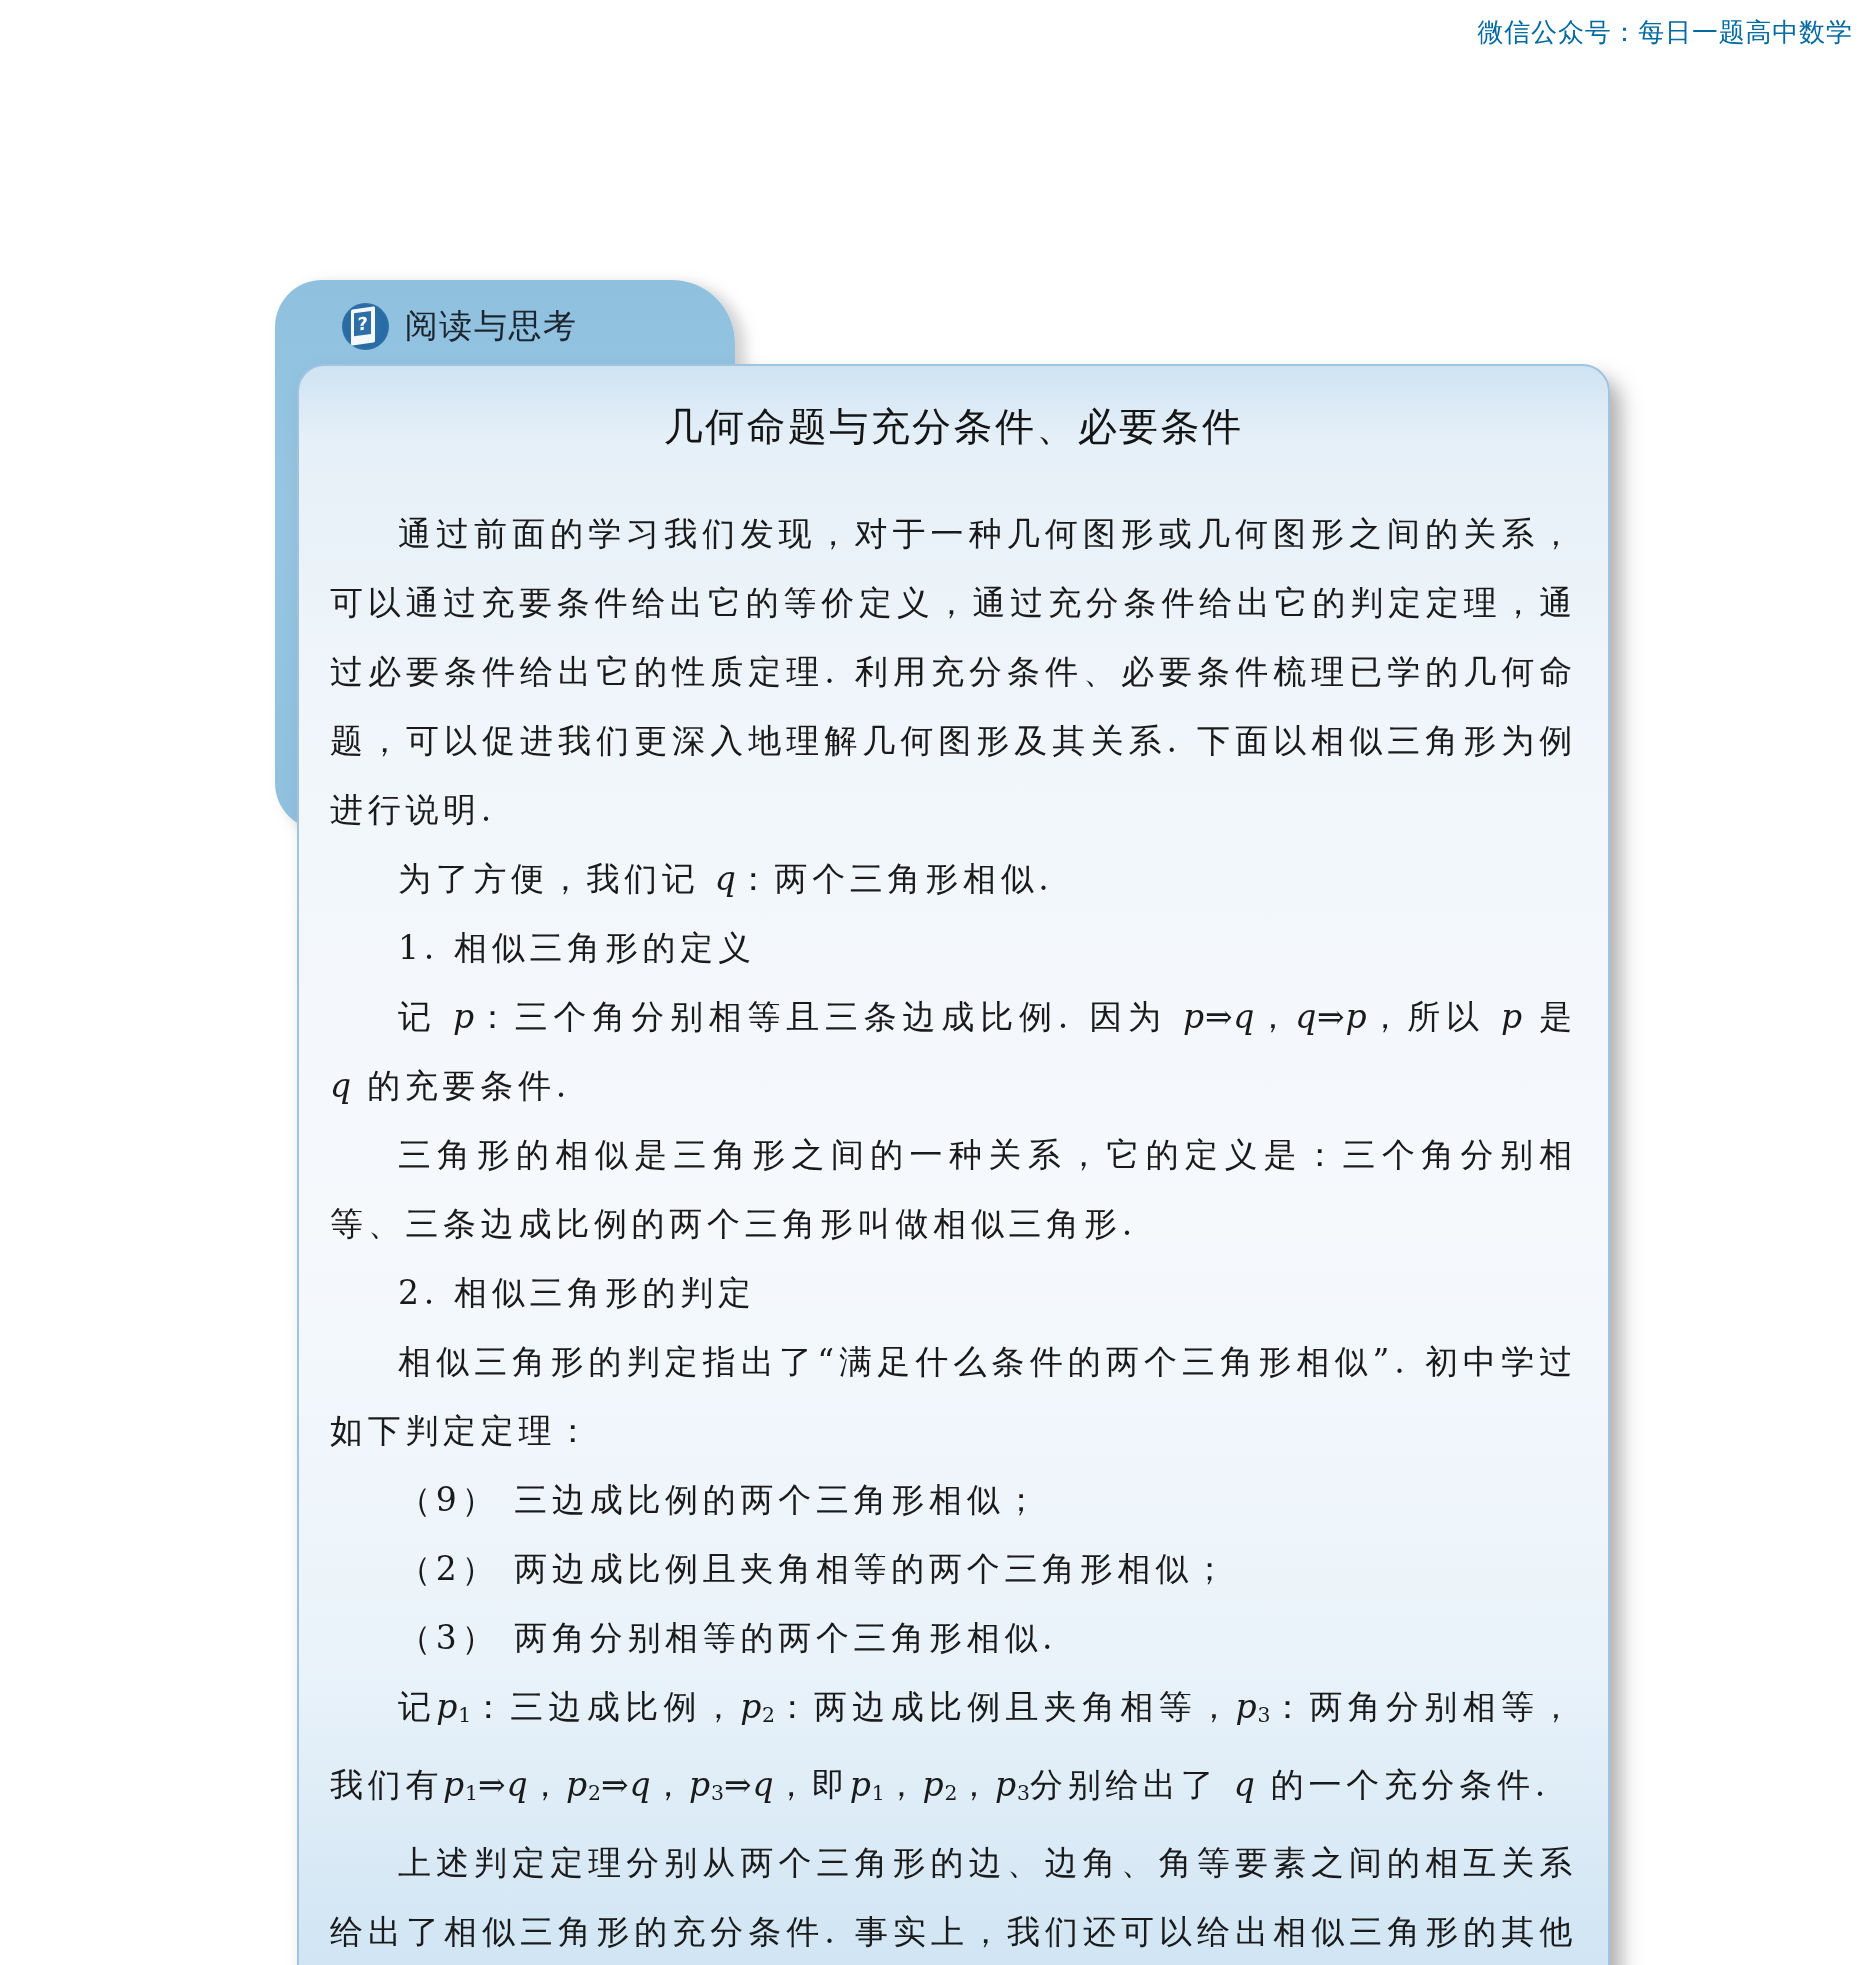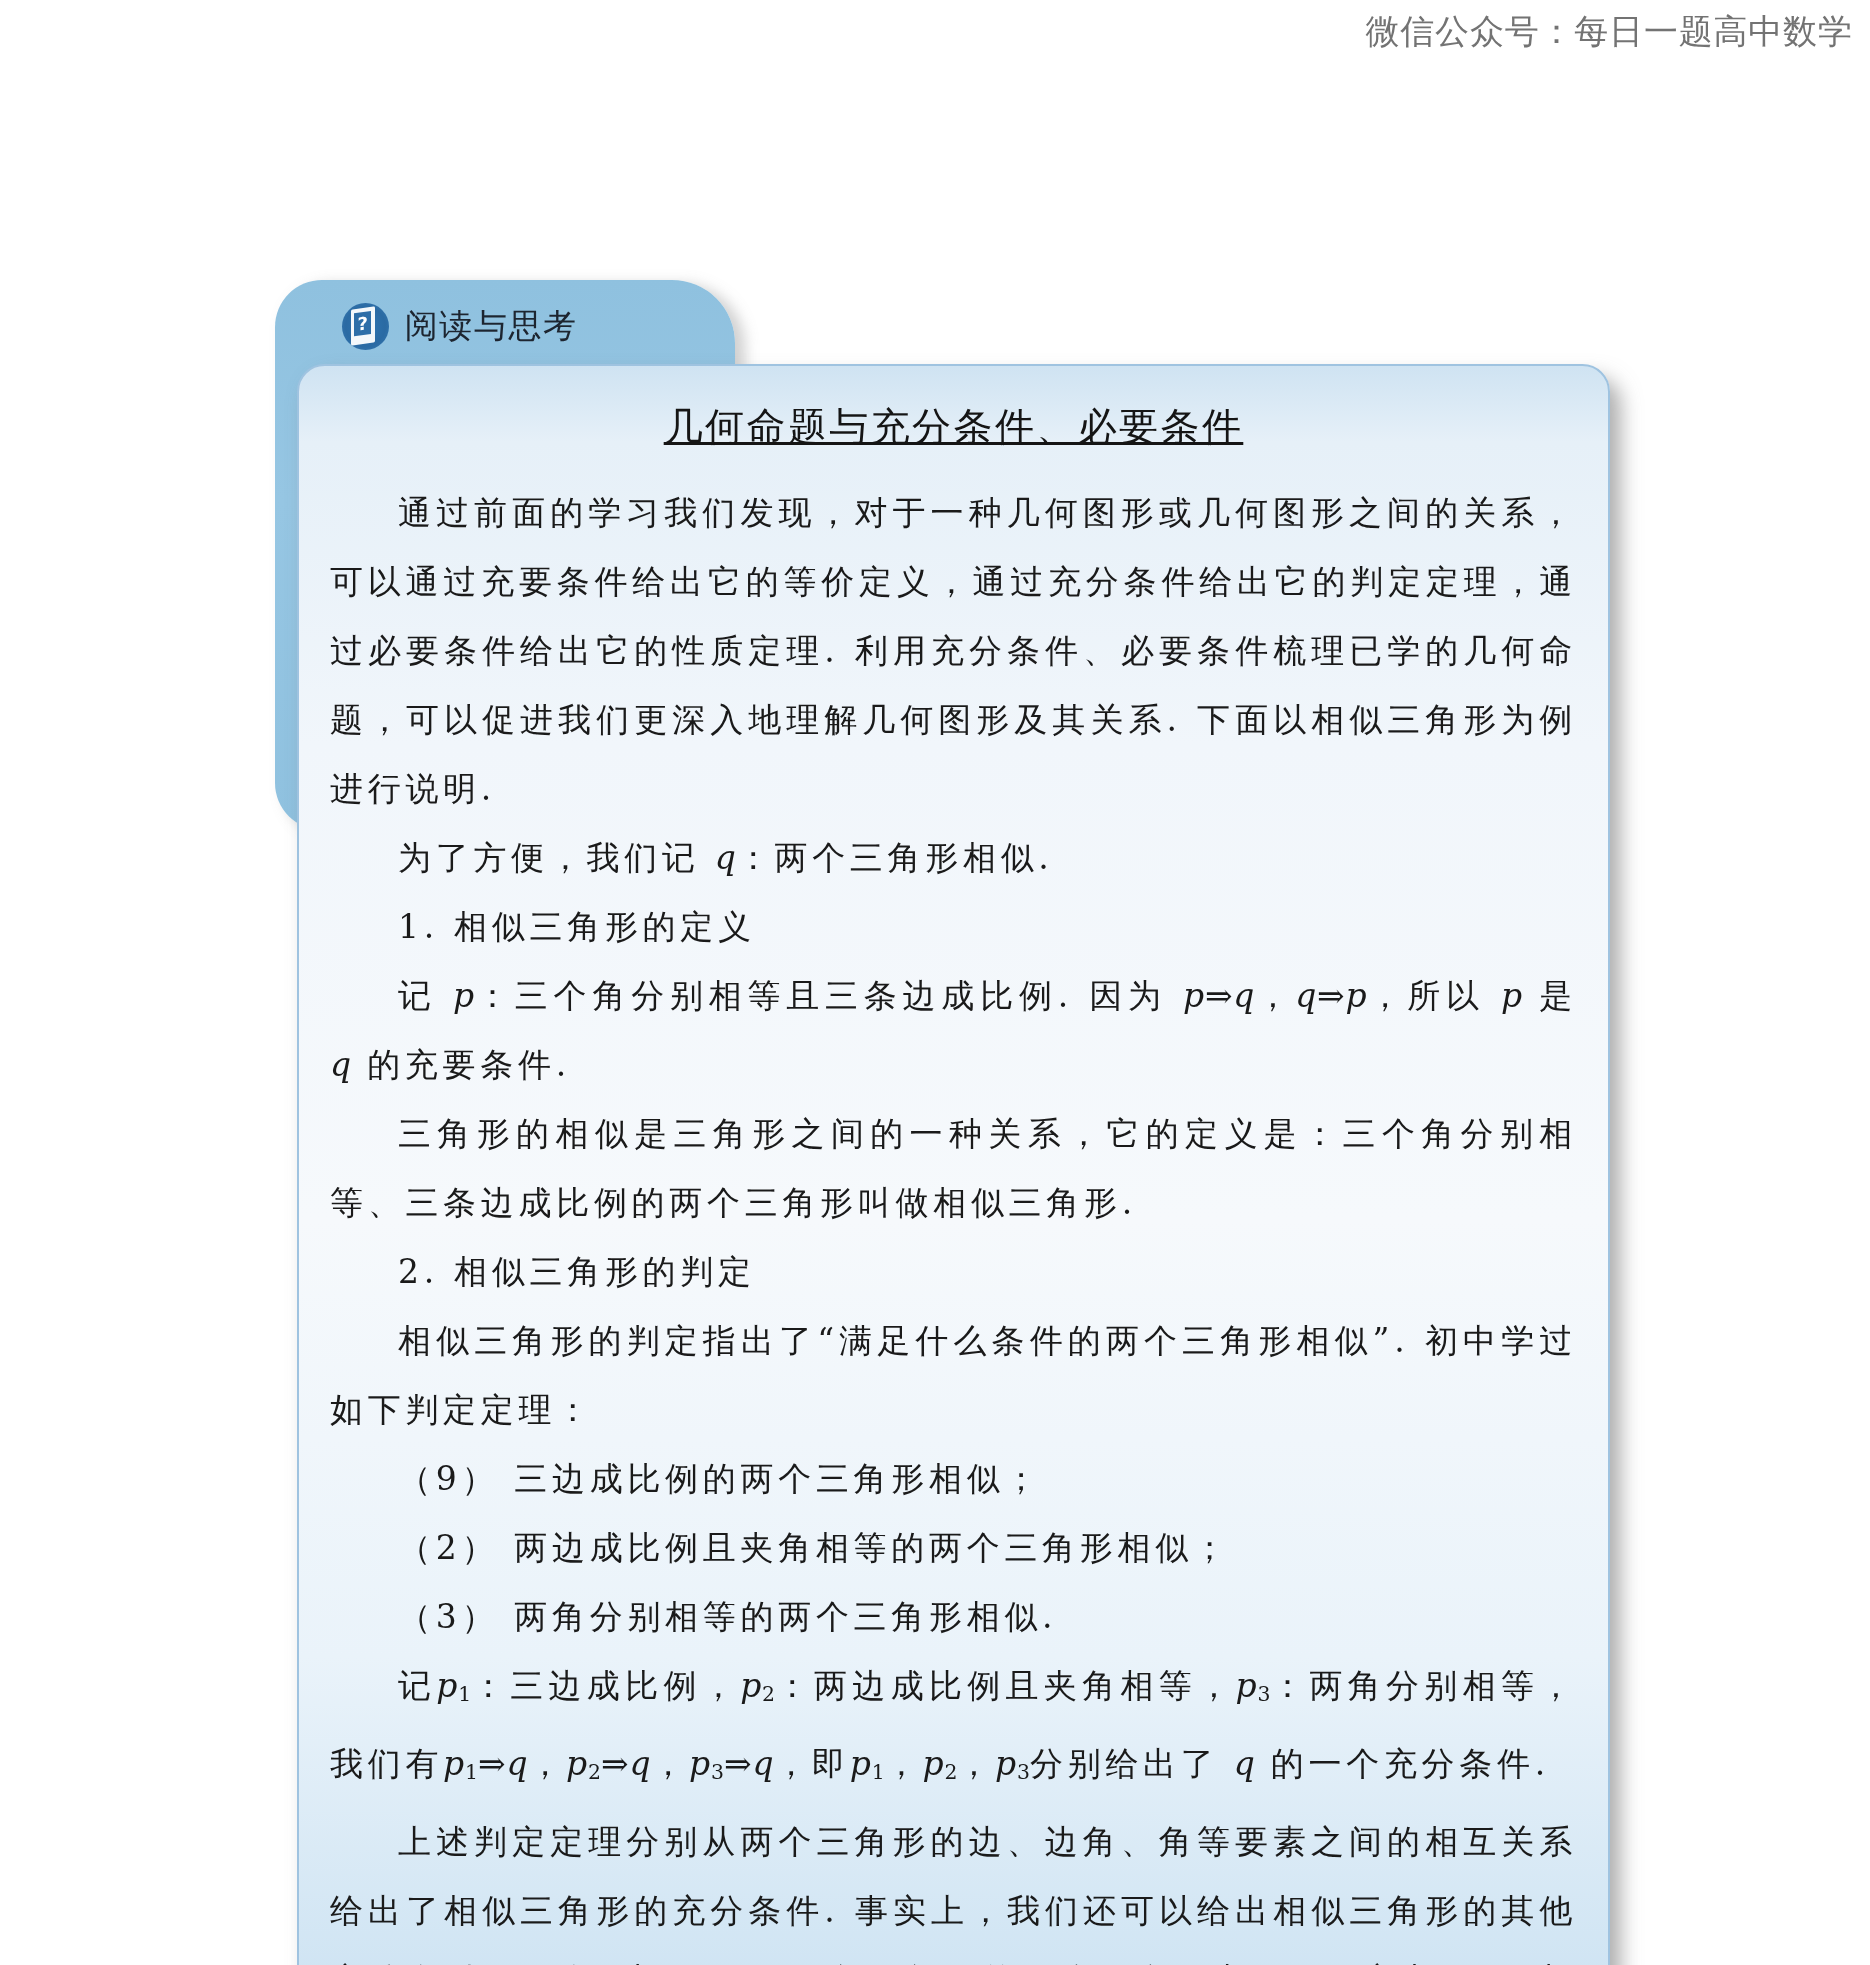--- a/index.html
+++ b/index.html
@@ -8,24 +8,24 @@
     height: 2647px;
     background: #ffffff;
     position: relative;
     overflow: hidden;
     font-family: "DejaVu Serif", "Liberation Serif", serif;
     color: #1a1a1a;
   }
   .watermark {
     position: absolute;
     right: 17.3px;
-    top: 9px;
+    top: 15px;
     font-family: "DejaVu Serif", serif;
-    font-size: 34px;
-    color: #737373;
+    font-size: 26px;
+    color: #0369a1;
     letter-spacing: 0.8px;
     white-space: nowrap;
   }
   
   .tab {
     position: absolute;
     left: 275px;
     top: 280px;
     width: 460px;
     height: 550px;
@@ -100,24 +100,23 @@
     left: 31px;
     right: 31px;
     top: 35px;
   }
   .article-title {
     text-align: center;
     font-family: "DejaVu Sans", sans-serif;
     font-size: 39px;
     letter-spacing: 2.4px;
     color: #151515;
-    margin: 0 0 26px 0;
+    margin: 0 0 47px 0;
     height: 51px;
     line-height: 51px;
-    text-decoration: underline;
   }
   .para {
     font-size: 33px;
     line-height: 69px;
     letter-spacing: 4.7px;
     color: #1a1a1a;
     margin: 0;
     text-align: justify;
   }
   .indent { text-indent: 68px; }

